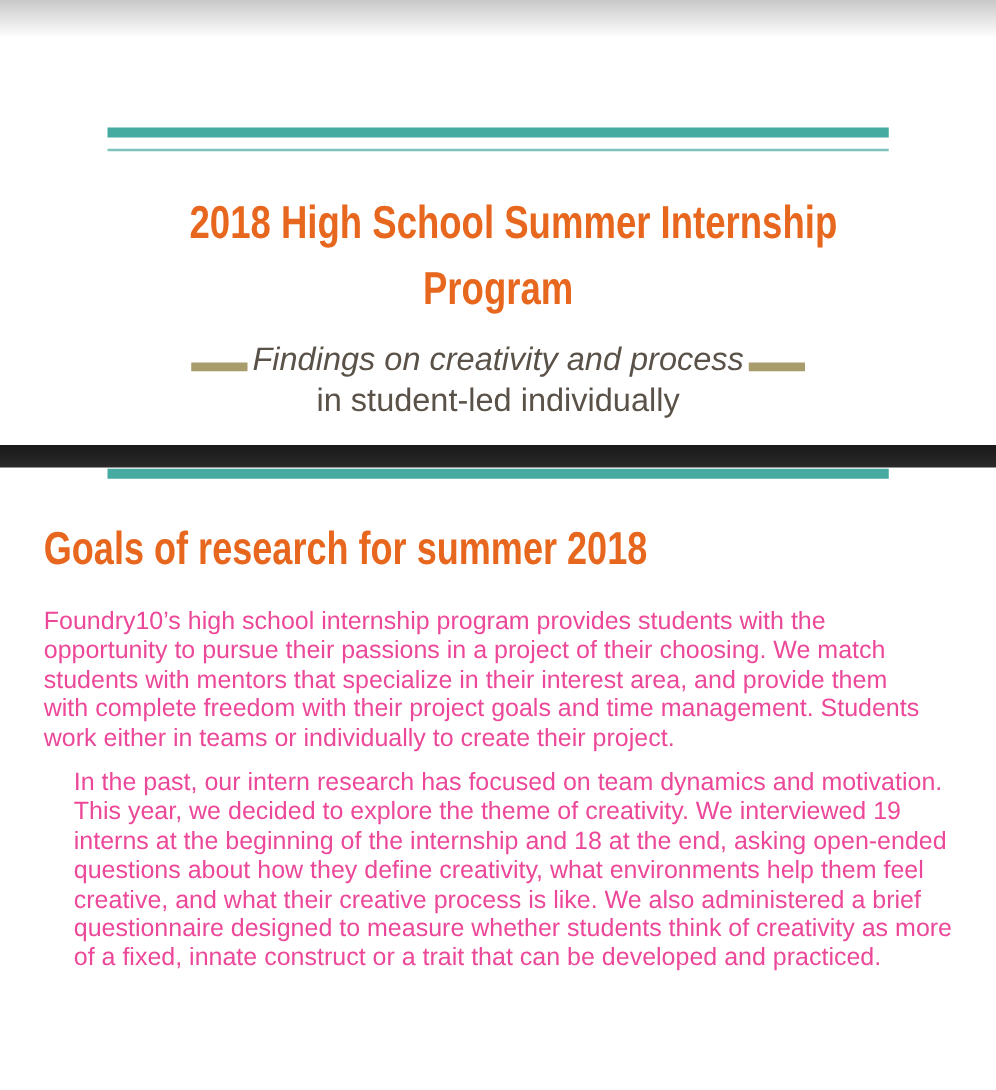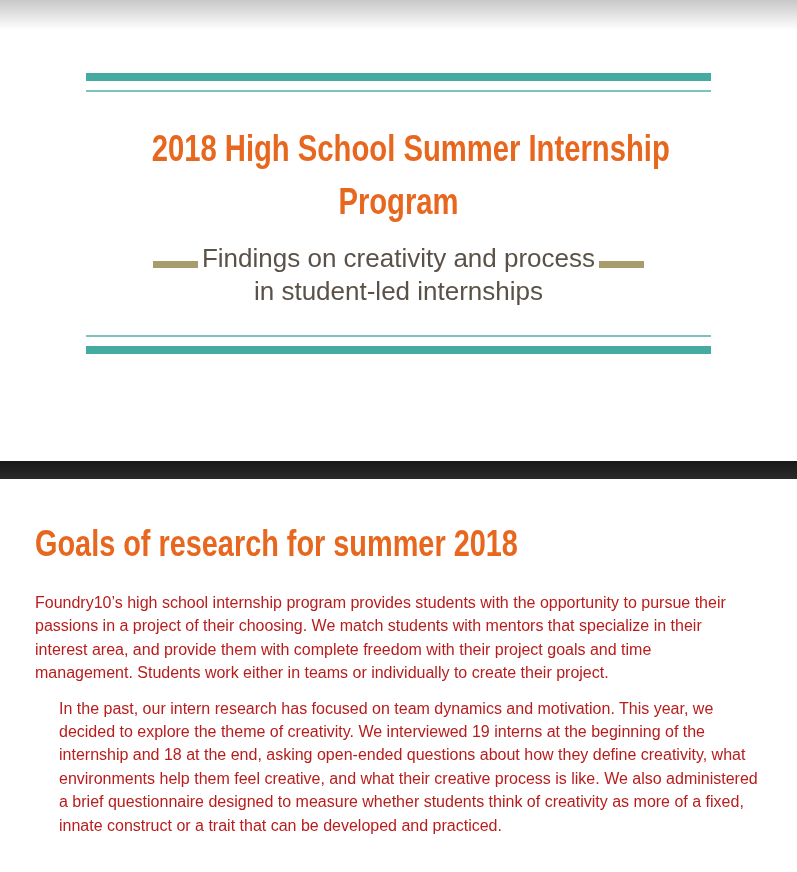--- a/index.html
+++ b/index.html
@@ -20,22 +20,22 @@
     position: absolute;
     top: 0; left: 0;
     width: 797px;
     height: 30px;
     background: linear-gradient(to bottom, #c8c8c8 0%, #ffffff 100%);
   }
 
   
   .page1 {
     box-sizing: border-box;
-    height: 461px;
-    padding-top: 73px;
+    height: 356px;
+    padding-top: 102px;
   }
   .rule-group {
     width: 625px;
     margin: 0 auto;
   }
   .rule-thick {
     height: 8px;
     background: #45aaa0;
   }
   .rule-thin {
@@ -65,20 +65,21 @@
     color: #5a5248;
     font-size: 26px;
     line-height: 33px;
   }
   .subtitle-row1 {
     display: flex;
     justify-content: center;
     align-items: center;
     gap: 4px;
     white-space: nowrap;
+    font-style: italic;
   }
   .subtitle-dash {
     flex: 0 0 auto;
     width: 45px;
     height: 7px;
     margin-top: 12px;
     background: #a89b6c;
   }
   .subtitle-row2 {
     text-align: center;
@@ -101,22 +102,22 @@
     font-weight: bold;
     font-size: 37px;
     line-height: 44px;
     transform: scaleX(0.78);
     transform-origin: 0 0;
     white-space: nowrap;
   }
   .body-paragraph {
     margin: 0;
     width: 703px;
-    color: #b91c1c;
-    font-size: 16px;
+    color: #ec4899;
+    font-size: 20px;
     line-height: 23.4px;
   }
   .body-paragraph.first  { margin-top: 25px; }
   .body-paragraph.second { margin-top: 12px; margin-left: 24px; }
 </style>
 </head>
 <body>
 
 <div class="top-shadow"></div>
 
@@ -131,21 +132,21 @@
     <div>2018 High School Summer Internship</div>
     <div>Program</div>
   </h1>
 
   <div class="doc-subtitle">
     <div class="subtitle-row1">
       <span class="subtitle-dash"></span>
       <span>Findings on creativity and process</span>
       <span class="subtitle-dash"></span>
     </div>
-    <div class="subtitle-row2">in student-led internships</div>
+    <div class="subtitle-row2">in student-led individually</div>
   </div>
 
   <div class="rule-group rule-group-bottom">
     <div class="rule-thin"></div>
     <div class="rule-thick"></div>
   </div>
 
 </section>
 
 <div class="page-gap"></div>

